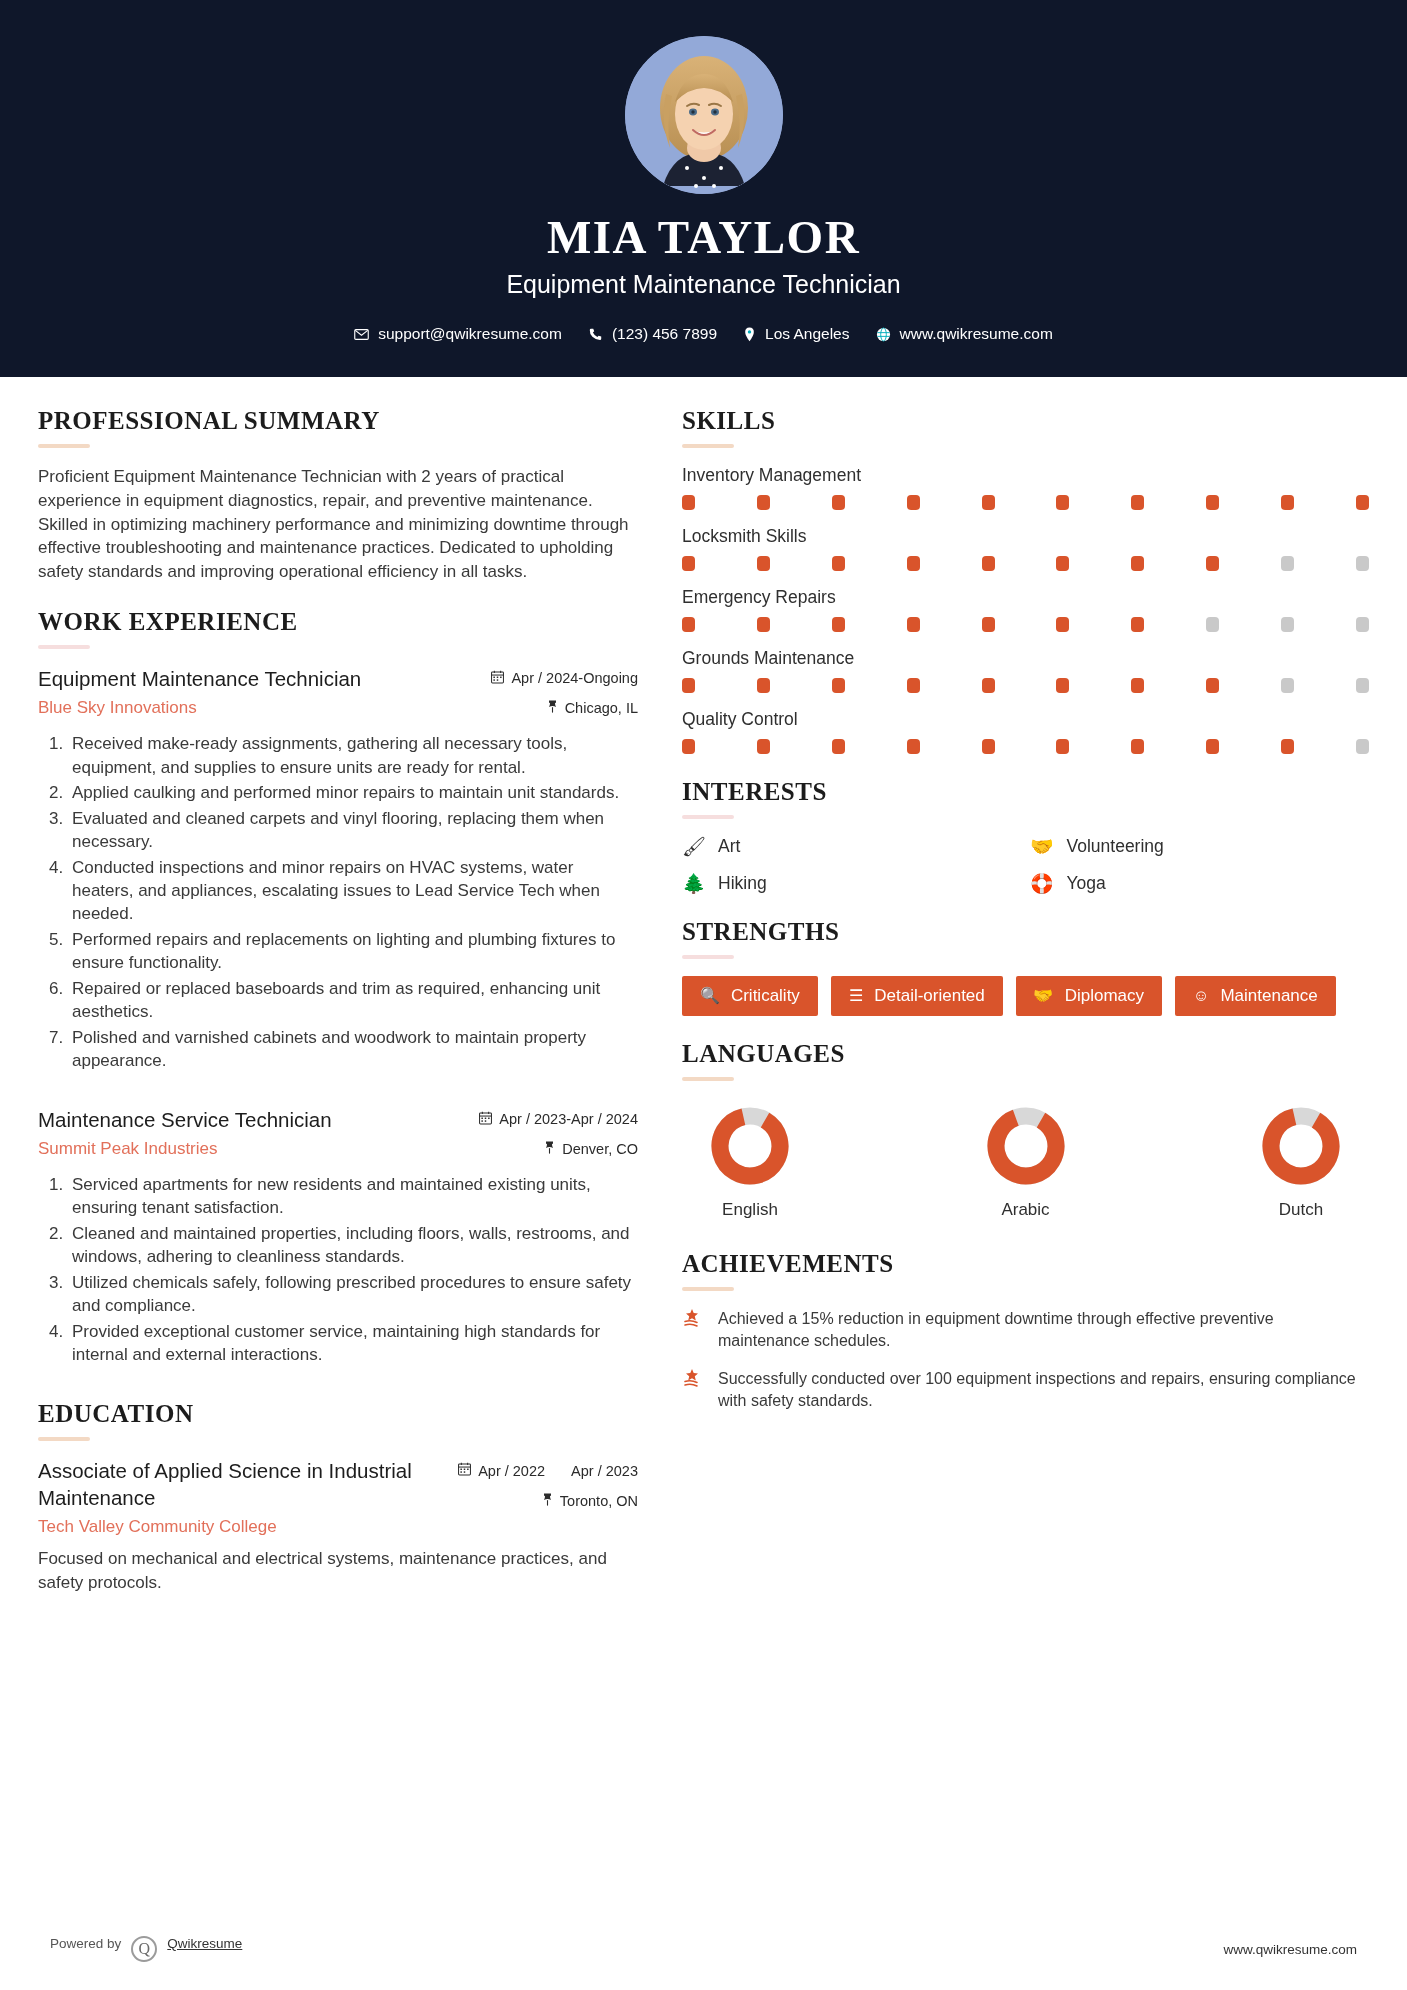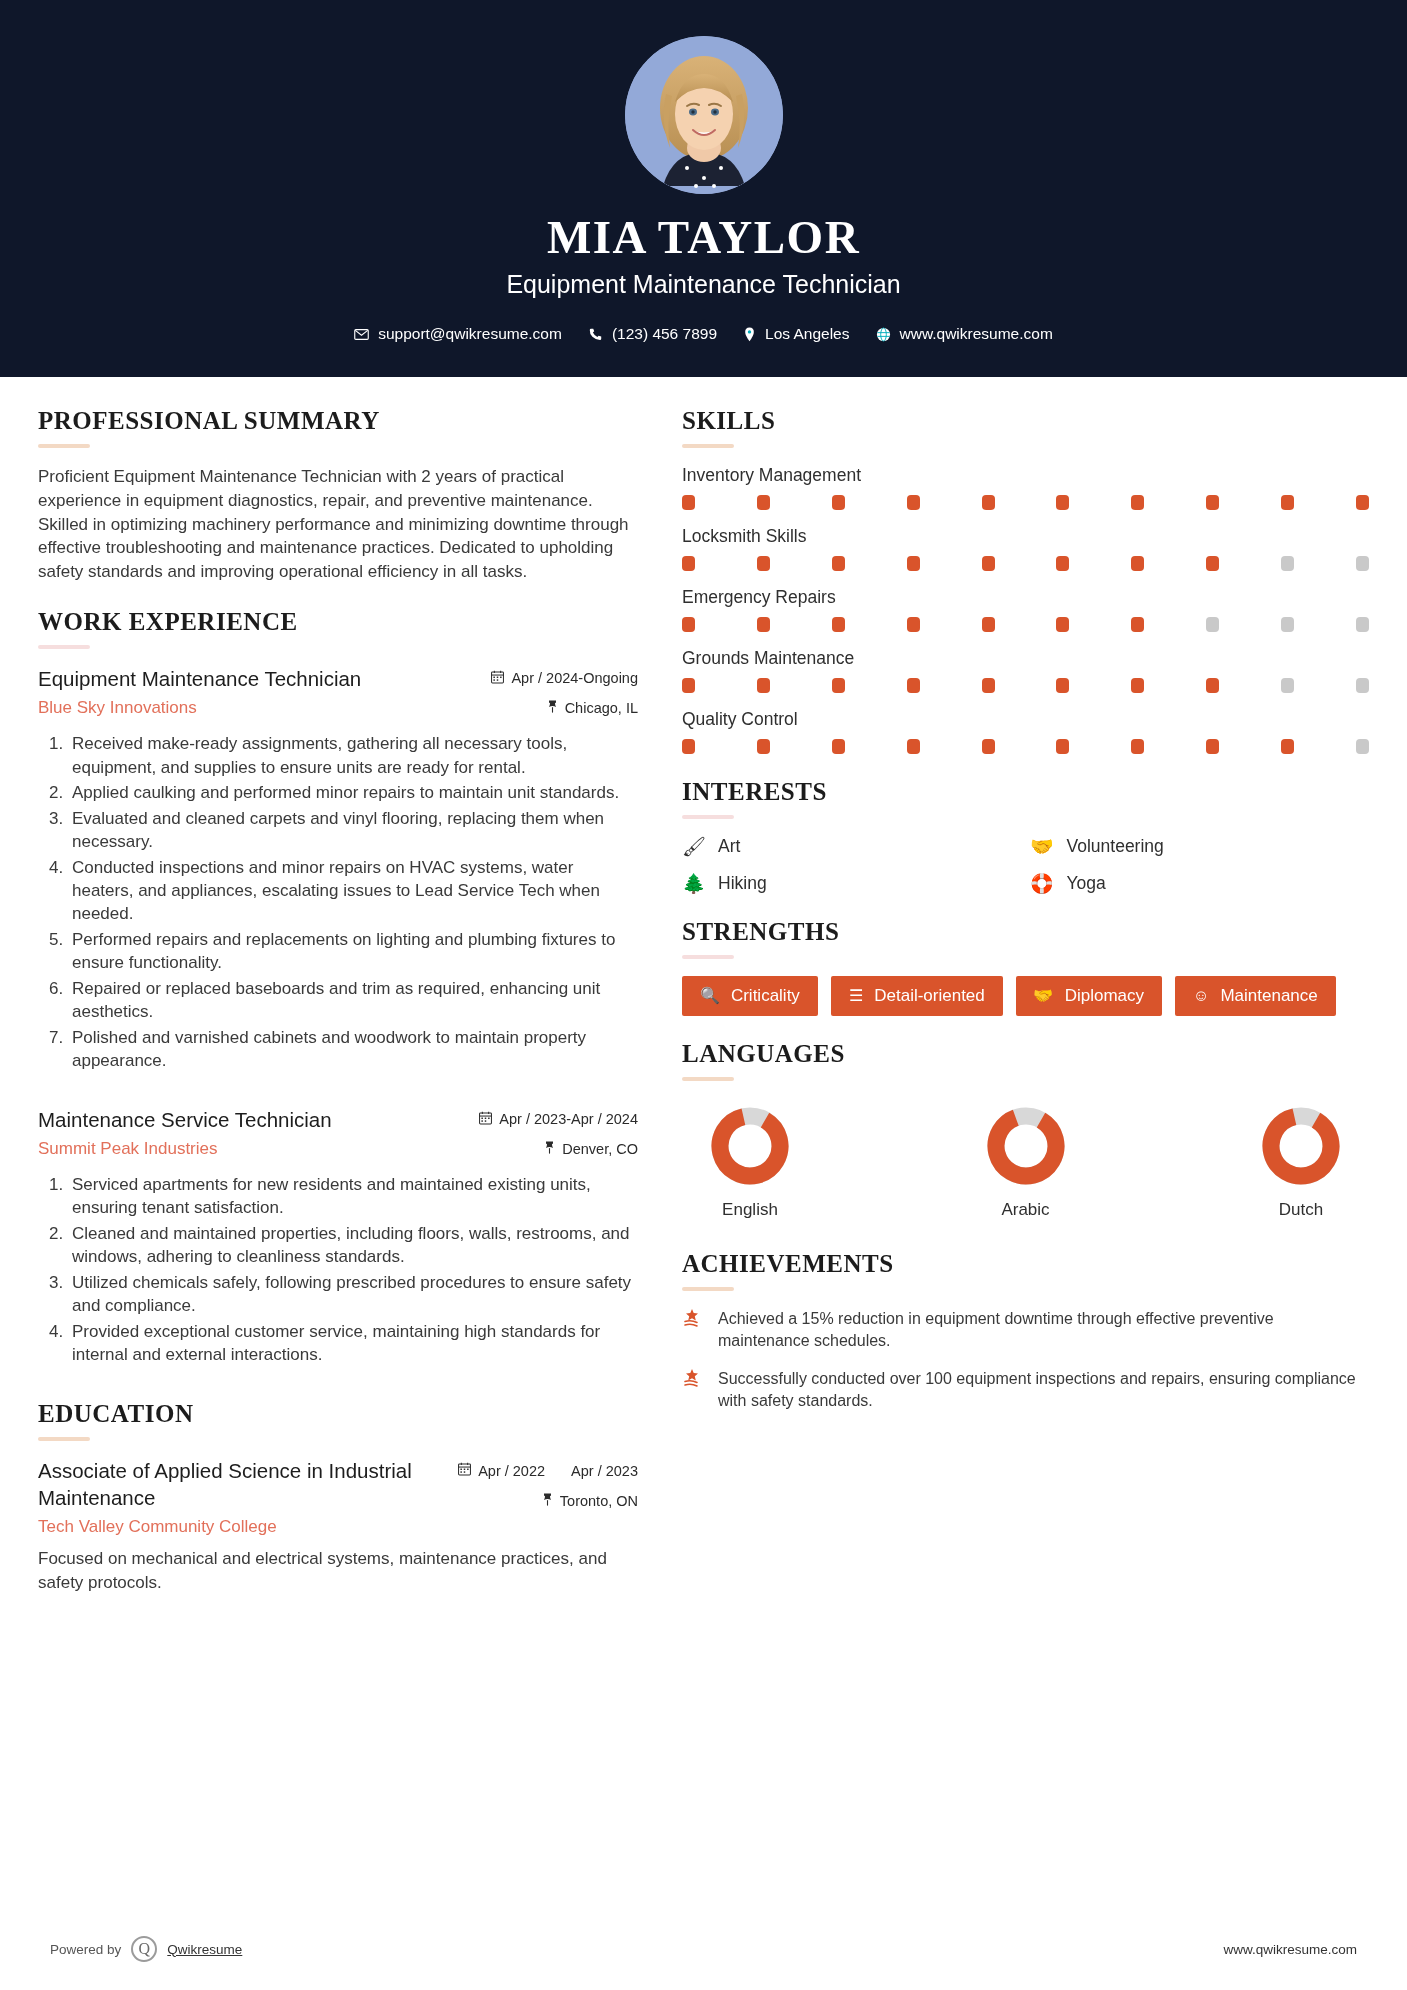--- a/index.html
+++ b/index.html
@@ -156,21 +156,21 @@
   .footer {
     position: absolute;
     left: 0; right: 0; bottom: 28px;
     display: flex;
     justify-content: space-between;
     align-items: center;
     padding: 0 50px;
     font-size: 13.5px;
     color: #555;
   }
-  .brand { display: flex; align-items: center; gap: 10px; }
+  .brand { display: flex; align-items: flex-start; gap: 10px; }
   .brand-mark {
     width: 26px; height: 26px; border-radius: 50%;
     border: 2px solid #9b9b9b;
     color: #6b6b6b;
     font-family: "Liberation Serif", serif;
     font-size: 16px;
     display: flex; align-items: center; justify-content: center;
     position: relative;
   }
   .brand-name { text-decoration: underline; color: #333; }

